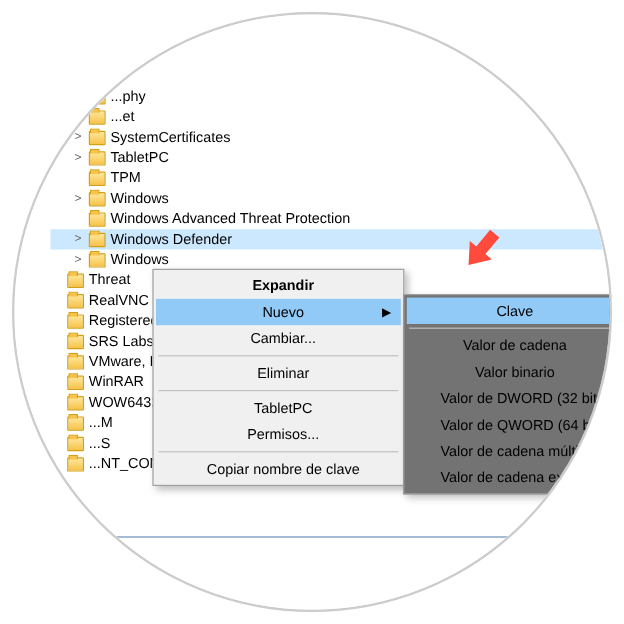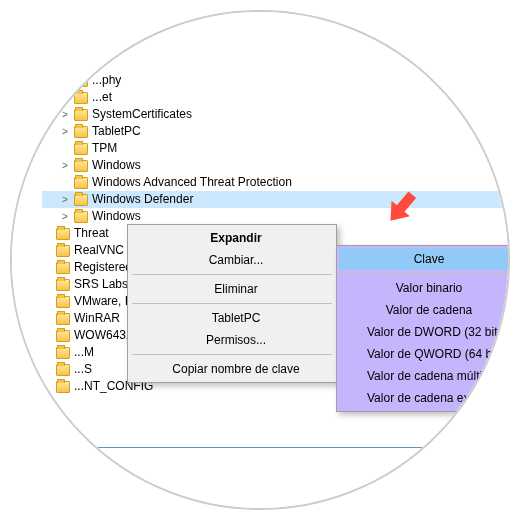--- a/index.html
+++ b/index.html
@@ -109,21 +109,21 @@
   .menu-sep {
     height: 1px;
     background: #c0c0c0;
     margin: 3px 2px;
   }
   .submenu {
     position: absolute;
     top: 233px;
     left: 324px;
     width: 178px;
-    background: #c4b5fd;
+    background: #737373;
     border: 1px solid #a0a0a0;
     box-shadow: 3px 3px 6px rgba(0,0,0,0.25);
     padding: 2px;
     font-size: 12px;
   }
   .red-arrow {
     position: absolute;
     top: 175px;
     left: 370px;
     width: 40px;
@@ -240,35 +240,36 @@
           <span class="chevron empty">&gt;</span>
           <span class="folder-icon"></span>
           <span class="tree-label">...NT_CONFIG</span>
         </div>
       </div>
 
     <div class="bottom-line"></div>
 
     <div class="context-menu" id="ctxmenu">
         <div class="menu-item bold"><span>Expandir</span></div>
+        <div class="menu-item highlight"><span>Nuevo</span><span class="arrow">▶</span></div>
         <div class="menu-item"><span>Cambiar...</span></div>
         <div class="menu-sep"></div>
         <div class="menu-item"><span>Eliminar</span></div>
         <div class="menu-sep"></div>
         <div class="menu-item"><span>TabletPC</span></div>
         <div class="menu-item"><span>Permisos...</span></div>
         <div class="menu-sep"></div>
         <div class="menu-item"><span>Copiar nombre de clave</span></div>
       </div>
 
     <div class="submenu" id="submenu">
         <div class="menu-item highlight"><span>Clave</span></div>
         <div class="menu-sep"></div>
+        <div class="menu-item"><span>Valor de cadena</span></div>
         <div class="menu-item"><span>Valor binario</span></div>
-        <div class="menu-item"><span>Valor de cadena</span></div>
         <div class="menu-item"><span>Valor de DWORD (32 bits)</span></div>
         <div class="menu-item"><span>Valor de QWORD (64 bits)</span></div>
         <div class="menu-item"><span>Valor de cadena múltiple</span></div>
         <div class="menu-item"><span>Valor de cadena expandible</span></div>
       </div>
 
     <svg class="red-arrow" viewBox="0 0 40 40">
       <path d="M20 2 L32 18 L25 18 L25 36 L15 36 L15 18 L8 18 Z" fill="#ff4a3d" transform="rotate(180 20 20)"></path>
     </svg>
 

